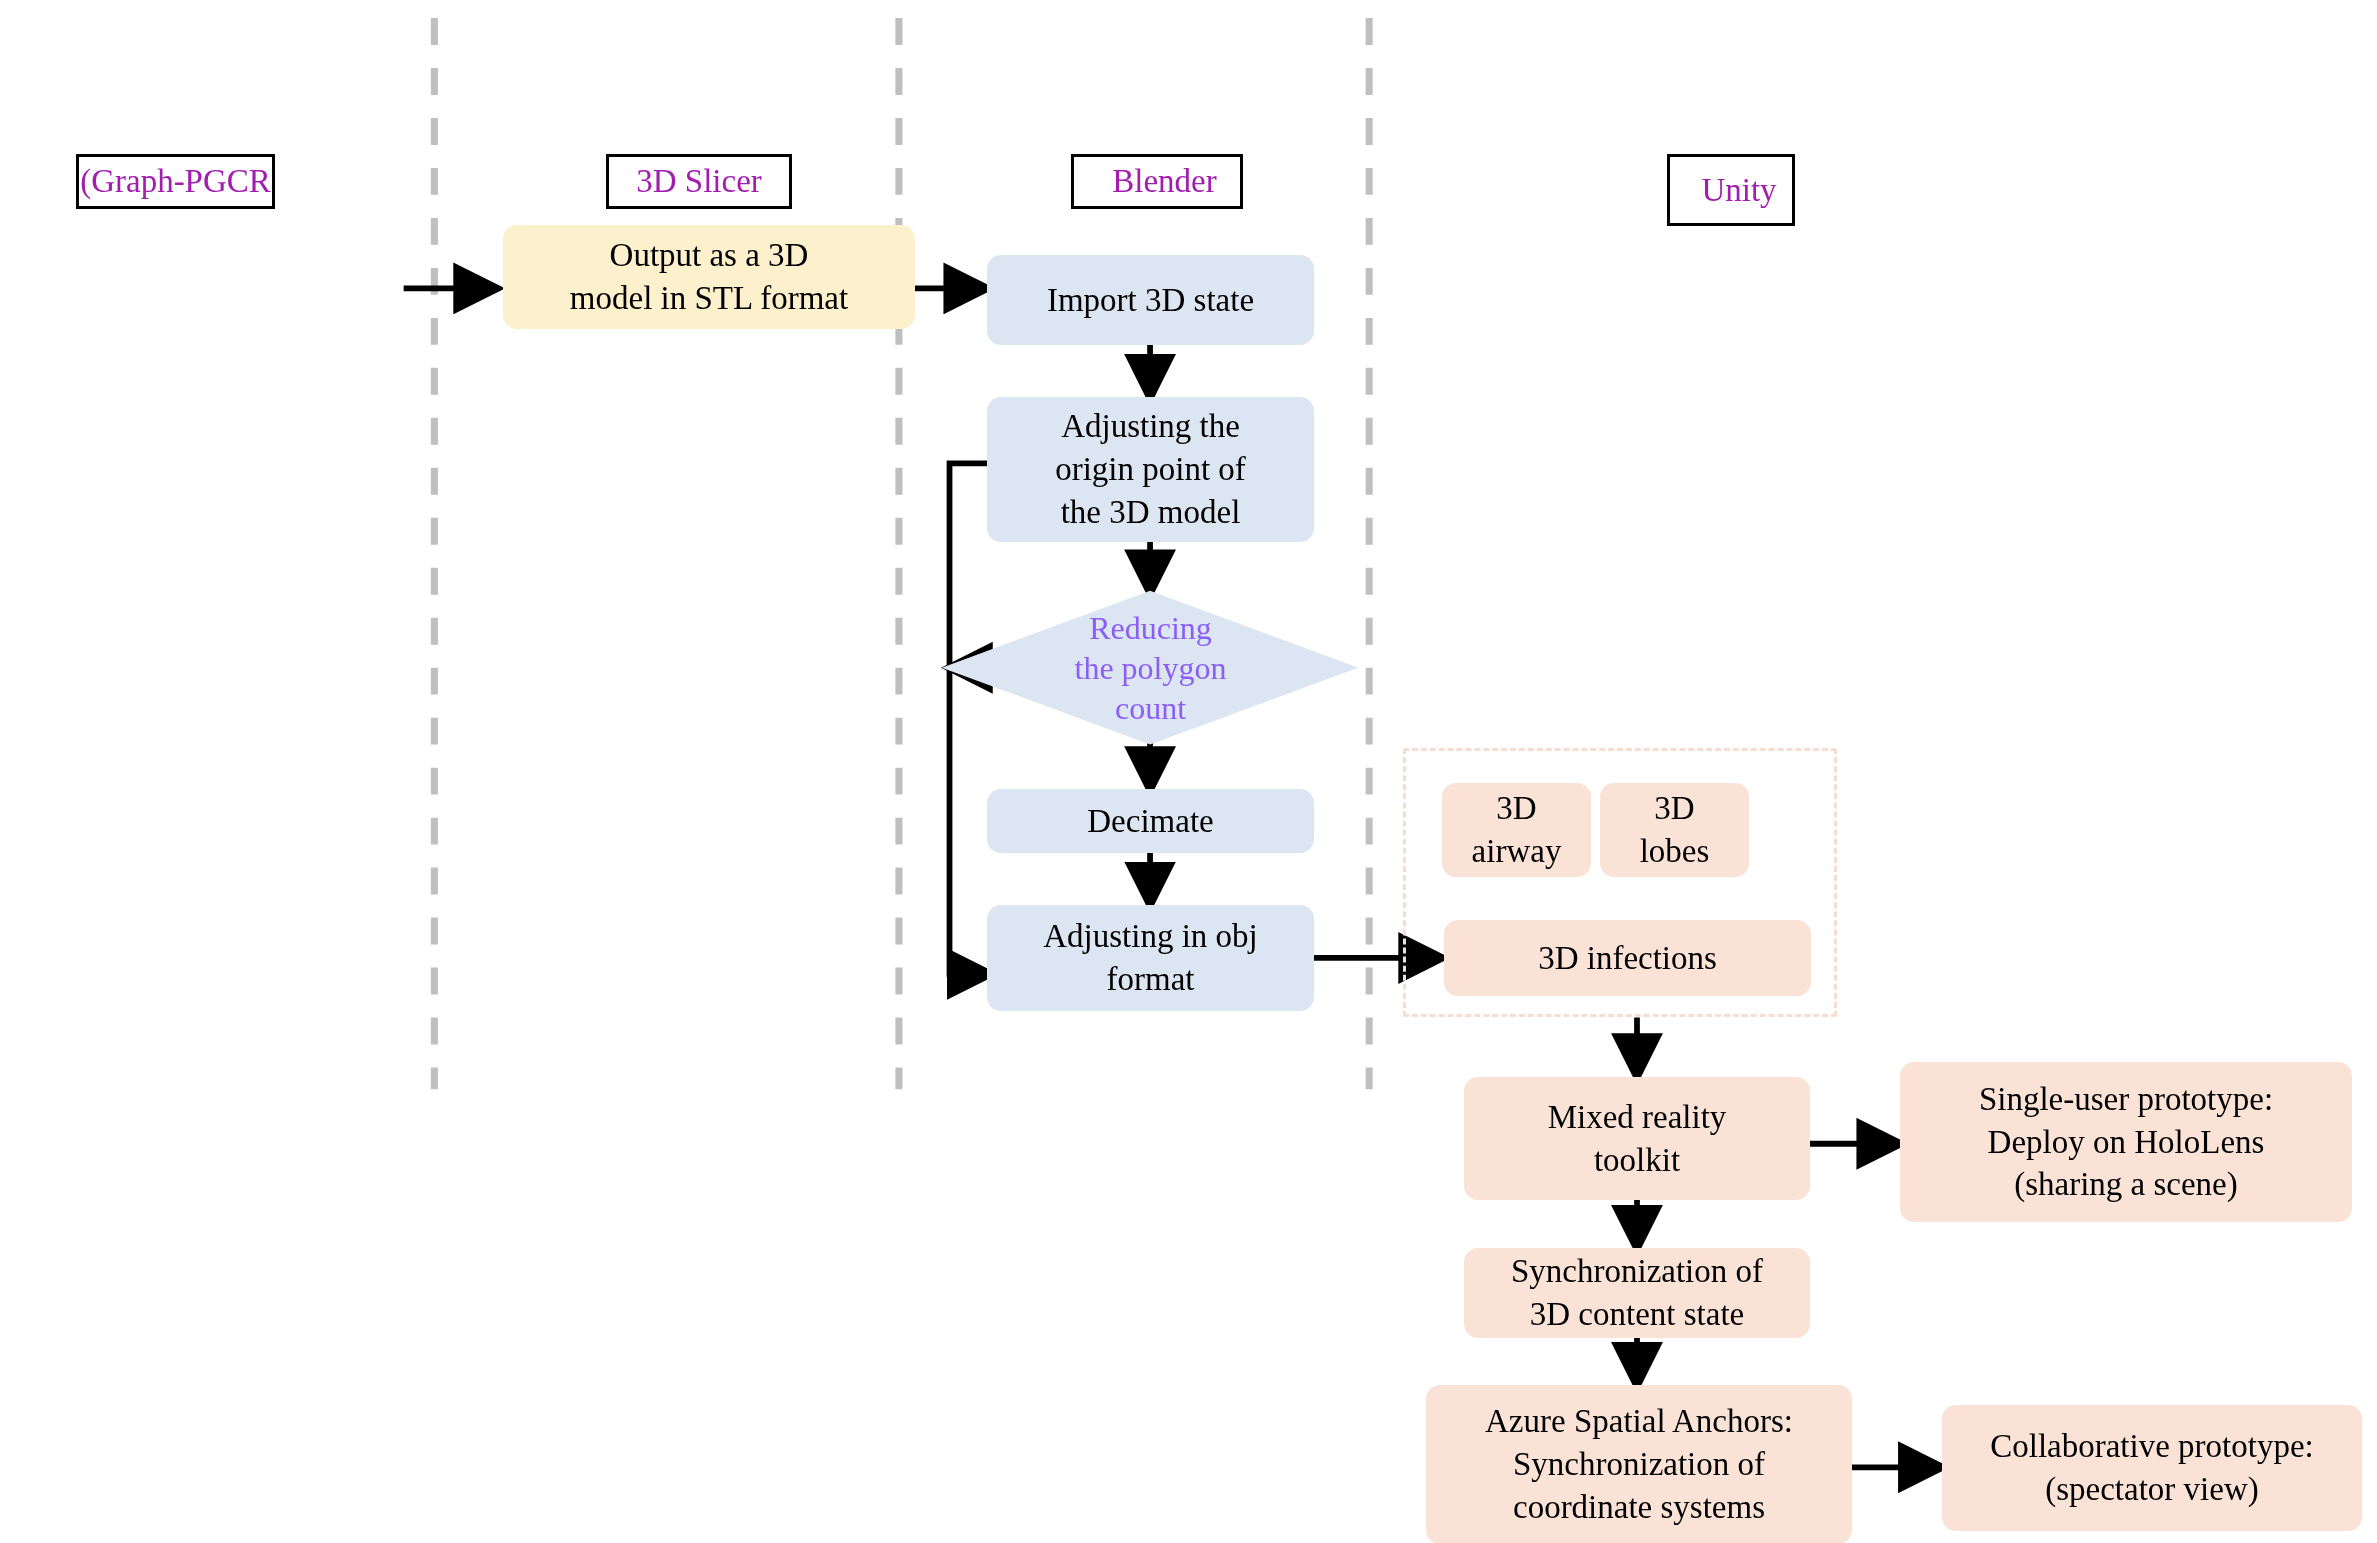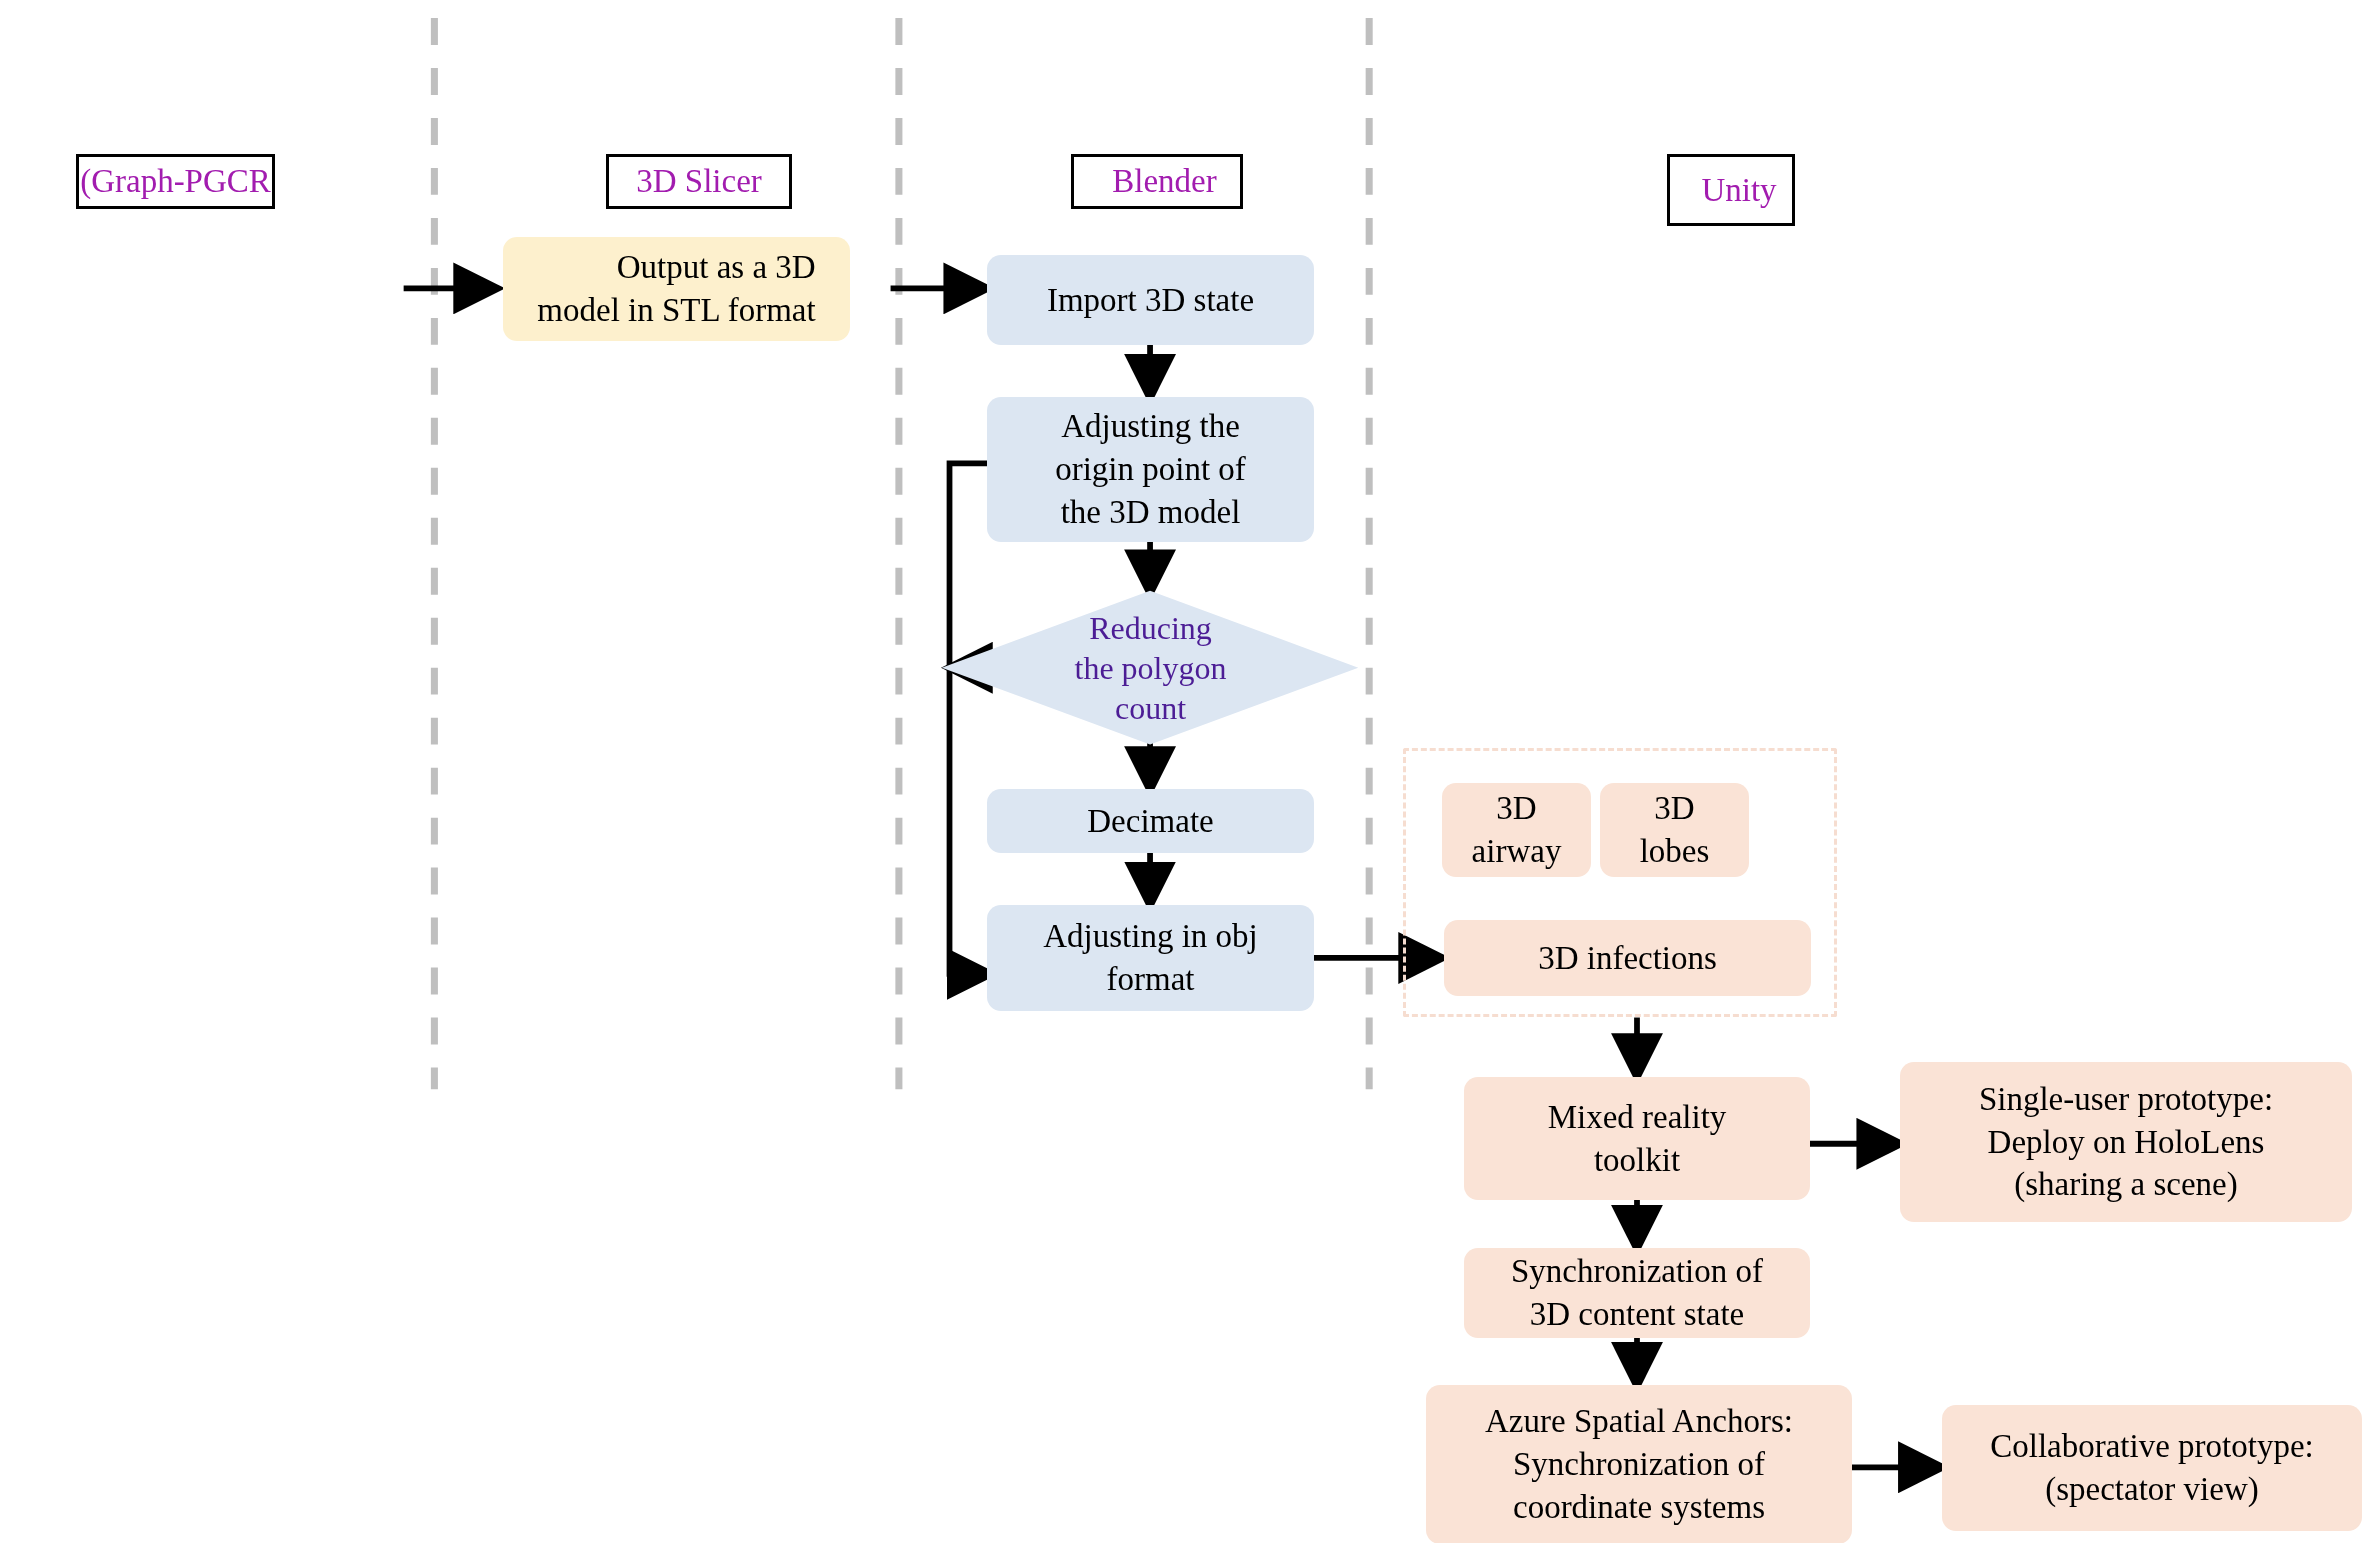--- a/index.html
+++ b/index.html
@@ -62,21 +62,21 @@
     display: flex;
     align-items: center;
     justify-content: center;
   }
   .diamond-text {
     position: relative;
     z-index: 2;
     text-align: center;
     font-size: 32px;
     line-height: 1.26;
-    color: #4c1d95;
+    color: #8b5cf6;
   }
 
   
   .dashed-group {
     position: absolute;
     border: 3.2px dashed #f6ddd0;
     border-radius: 2.6px;
     box-sizing: border-box;
   }
 </style>
@@ -147,21 +147,21 @@
 
   <div class="phase-label" style="left:1071px; top:154px; width:172px; height:55px;padding-left:15px;">
     <span>Blender</span>
   </div>
 
   <div class="phase-label" style="left:1667px; top:154px; width:128px; height:72px;padding-left:16px;">
     <span>Unity</span>
   </div>
 
 
-  <div class="node yellow" style="left:503px; top:237px; width:347px; height:104px; white-space:pre-line;text-align:right;">Output as a 3D
+  <div class="node yellow" style="left:503px; top:225px; width:412px; height:104px; white-space:pre-line;">Output as a 3D
 model in STL format</div>
 
   <div class="node blue" style="left:987px; top:255px; width:327px; height:90px; white-space:pre-line;">Import 3D state</div>
 
   <div class="node blue" style="left:987px; top:397px; width:327px; height:145px; white-space:pre-line;">Adjusting the
 origin point of
 the 3D model</div>
 
   <div class="diamond-wrap" style="left:942px; top:591px; width:417px; height:154px;">
     <div class="diamond-text" style="white-space:pre-line;">Reducing

